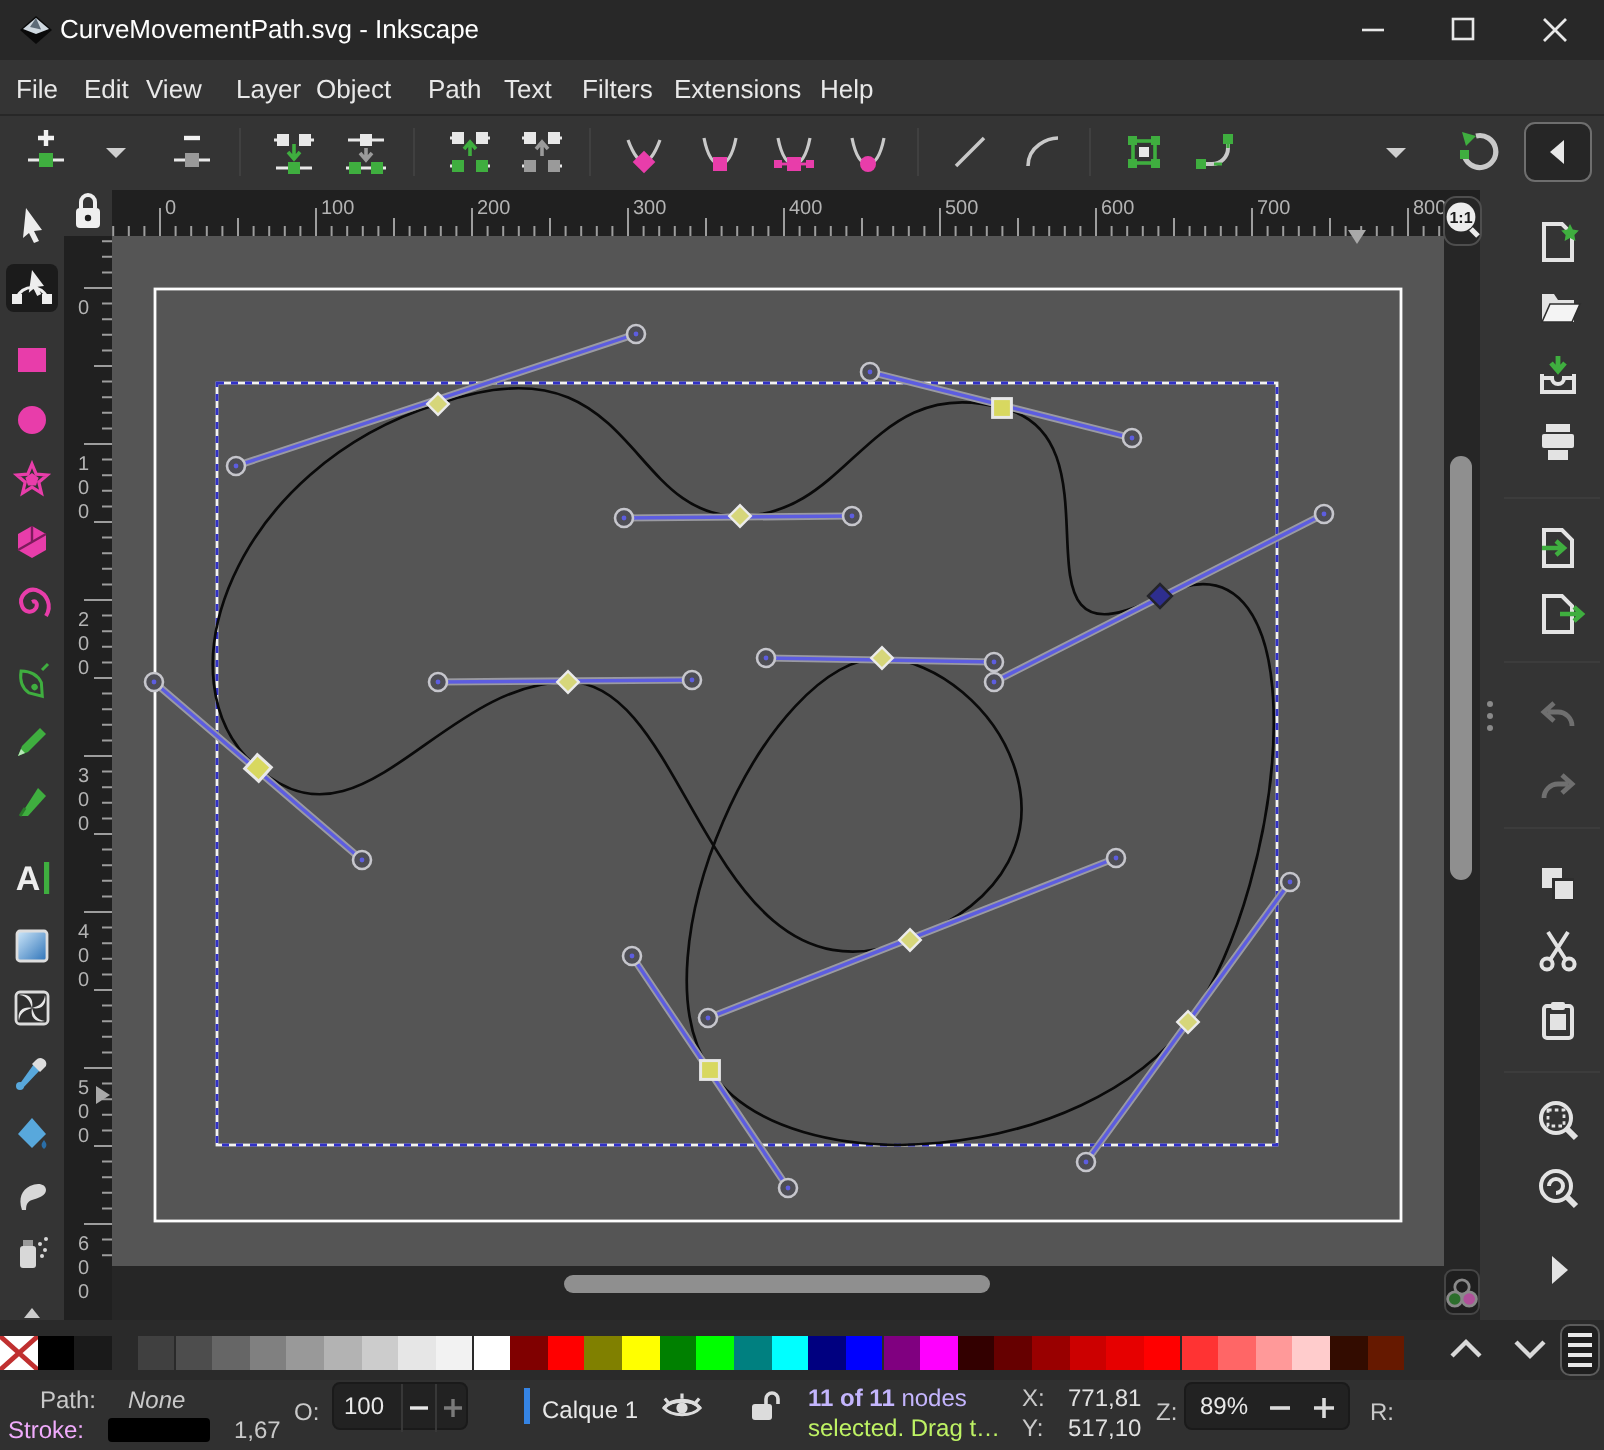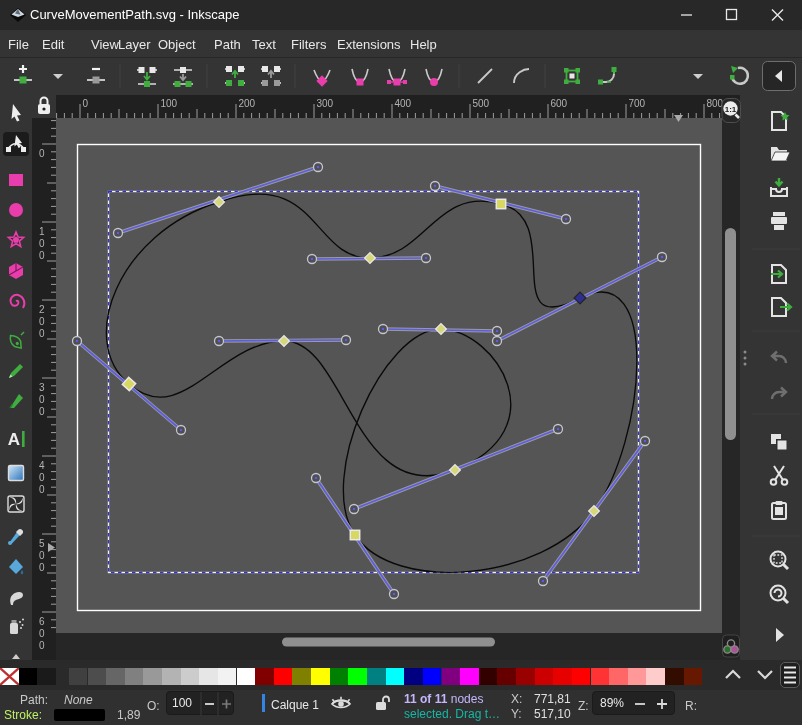--- a/index.html
+++ b/index.html
@@ -24,21 +24,21 @@
  <span class="abs" style="left:30px;top:7px">CurveMovementPath.svg - Inkscape</span>
  <svg class="abs" style="left:676px;top:0" width="126" height="30" viewBox="0 0 126 30">
   <path d="M5 15 h11" stroke="#e8e8e8" stroke-width="1.3"></path>
   <rect x="50.5" y="9.5" width="10" height="10" fill="none" stroke="#e8e8e8" stroke-width="1.3"></rect>
   <path d="M96 9.5 L107 20.5 M107 9.5 L96 20.5" stroke="#e8e8e8" stroke-width="1.4"></path>
       </svg>
 </div>
 <div class="abs" id="menubar">
  <span class="mi" style="left:8px">File</span>
       <span class="mi" style="left:42px">Edit</span>
- <span class="mi" style="left:91px">View</span>
+ <span class="mi" style="left:73px">View</span>
       <span class="mi" style="left:118px">Layer</span>
  <span class="mi" style="left:158px">Object</span>
       <span class="mi" style="left:214px">Path</span>
  <span class="mi" style="left:252px">Text</span>
       <span class="mi" style="left:291px">Filters</span>
  <span class="mi" style="left:337px">Extensions</span>
       <span class="mi" style="left:410px">Help</span>
 </div>
 <div class="abs" id="toolbar"><svg width="802" height="37" viewBox="0 0 802 37">
         <g transform="translate(23,18)">
@@ -457,23 +457,23 @@
  <svg class="abs" style="left:718px;top:0" width="84" height="30" viewBox="0 0 84 30">
   <path d="M8 18 L15 11 L22 18" stroke="#d9d9d9" stroke-width="2.2" fill="none"></path>
   <path d="M40 11 L47 18 L54 11" stroke="#d9d9d9" stroke-width="2.2" fill="none"></path>
   <rect x="62.5" y="2.5" width="19" height="25" rx="4.5" fill="#1f1f1f" stroke="#5c5c5c"></rect>
   <path d="M66 7.5 h12 M66 12.5 h12 M66 17.5 h12 M66 22.5 h12" stroke="#e8e8e8" stroke-width="2"></path>
  </svg>
 </div>
 <div class="abs" id="status">
  <span class="abs" style="left:20px;top:3px;color:#c9c9c9">Path:</span>
  <span class="abs" style="left:64px;top:3px;font-style:italic;color:#c9c9c9">None</span>
- <span class="abs" style="left:4px;top:18px;color:#bef264">Stroke:</span>
+ <span class="abs" style="left:4px;top:18px;color:#f0abfc">Stroke:</span>
  <div class="abs" style="left:54px;top:19px;width:51px;height:12px;background:#000;border-radius:2px"></div>
- <span class="abs" style="left:117px;top:18px;color:#c9c9c9">1,89</span>
+ <span class="abs" style="left:117px;top:18px;color:#c9c9c9">1,67</span>
  <span class="abs" style="left:147px;top:9px;color:#c9c9c9">O:</span>
  <div class="spin" style="left:166px;width:68px">
    <span style="left:5px">100</span>
    <svg class="abs" style="left:0;top:0" width="68" height="24">
           <path d="M34 0 v24 M51 0 v24" stroke="#383838" stroke-width="1"></path>
           <path d="M38 12 h9" stroke="#e8e8e8" stroke-width="1.7"></path>
           <path d="M59.5 7.5 v9 M55 12 h9" stroke="#7a7a7a" stroke-width="1.7"></path>
         </svg>
  </div>
  <div class="abs" style="left:262px;top:4px;width:3px;height:18px;background:#3584e4"></div>
@@ -482,21 +482,21 @@
           <path d="M2 9 C6 4 16 4 20 9" fill="none" stroke="#dcdcdc" stroke-width="1.8"></path>
           <path d="M4.2 6.4 L2.4 4.2 M11 4.4 L11 1.8 M17.8 6.4 L19.6 4.2" stroke="#dcdcdc" stroke-width="1.6"></path>
           <path d="M2 9 C6 4.5 16 4.5 20 9 C16 13.5 6 13.5 2 9 Z" fill="none" stroke="#dcdcdc" stroke-width="1.6"></path>
           <circle cx="11" cy="9" r="2.8" fill="#dcdcdc"></circle>
         </svg></div>
  <div class="abs" style="left:374px;top:4px"><svg width="18" height="18" viewBox="0 0 18 18">
           <rect x="2" y="8" width="10" height="8" rx="1.5" fill="#dcdcdc"></rect>
           <path d="M9 8 V5.5 a3 3 0 0 1 6 0 V8" fill="none" stroke="#dcdcdc" stroke-width="1.8"></path>
         </svg></div>
  <span class="abs" style="left:404px;top:2px;color:#c4b5fd"><b>11 of 11</b> nodes</span>
- <span class="abs" style="left:404px;top:17px;color:#14b8a6">selected. Drag t…</span>
+ <span class="abs" style="left:404px;top:17px;color:#bef264">selected. Drag t…</span>
  <span class="abs" style="left:511px;top:2px;color:#c9c9c9">X:</span>
  <span class="abs" style="left:511px;top:17px;color:#c9c9c9">Y:</span>
  <span class="abs" style="left:534px;top:2px;width:33px;text-align:left;color:#e0e0e0">771,81</span>
  <span class="abs" style="left:534px;top:17px;width:33px;text-align:right;color:#e0e0e0">517,10</span>
  <span class="abs" style="left:578px;top:9px;color:#c9c9c9">Z:</span>
  <div class="spin" style="left:592px;width:83px">
    <span style="left:7px">89%</span>
    <svg class="abs" style="left:38px;top:0" width="44" height="24">
           <path d="M4 12 h10" stroke="#dadada" stroke-width="1.8"></path>
           <path d="M31 7 v10 M26 12 h10" stroke="#dadada" stroke-width="1.8"></path>

